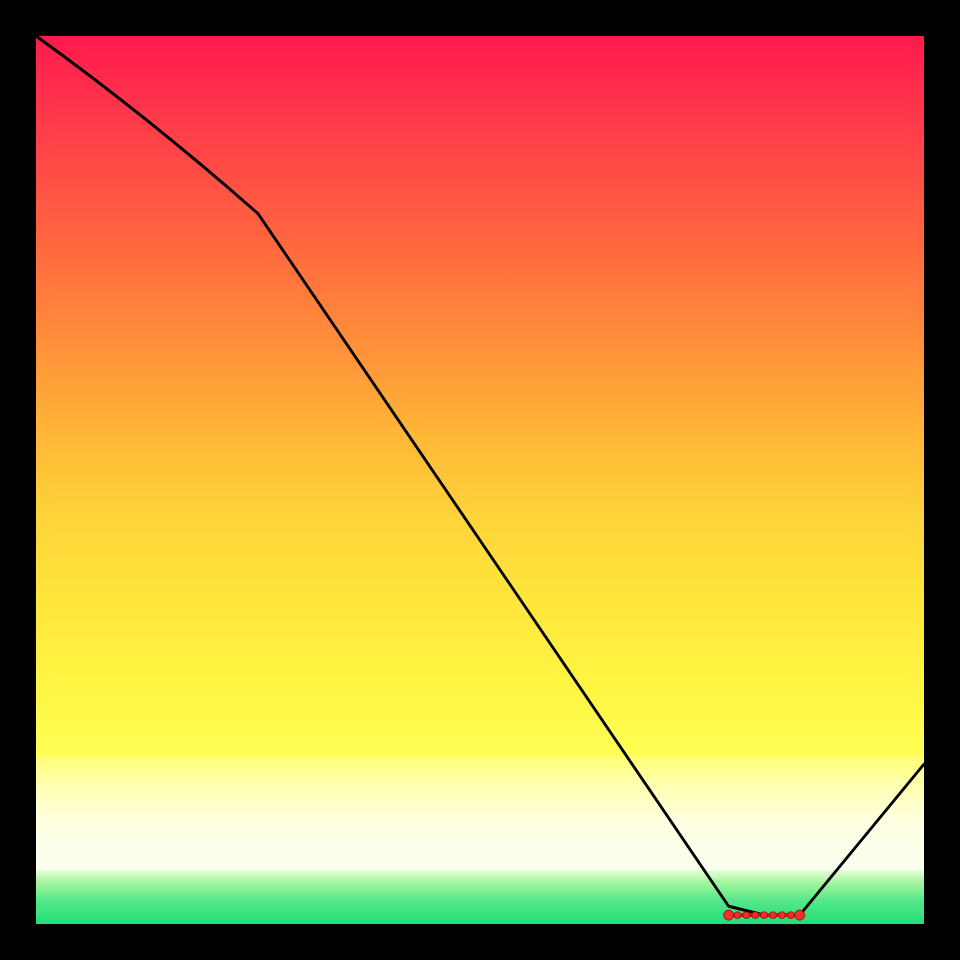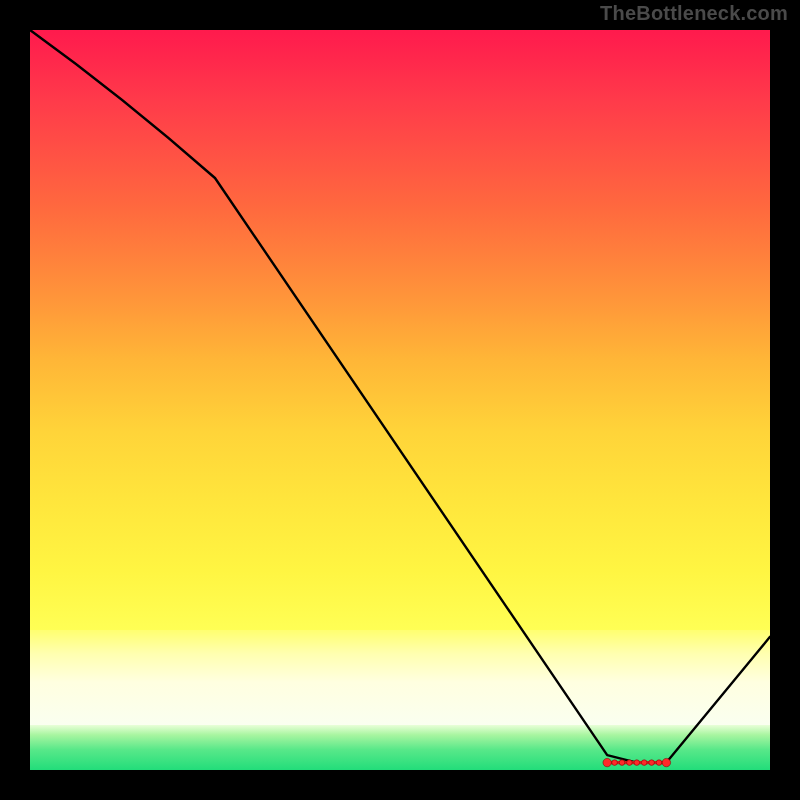--- a/index.html
+++ b/index.html
@@ -104,21 +104,20 @@
     fill: none;
     stroke: #d42020;
     stroke-width: 3.2;
     stroke-linecap: round;
   }
 </style>
 </head>
 <body>
 
 <div class="frame">
-  <div class="watermark">TheBottleneck.com</div>
 
   <div class="plot">
     <div class="gradient-main"></div>
     <div class="band-white"></div>
     <div class="band-green"></div>
 
     <svg class="curve" viewBox="0 0 740 740">
       <path class="line" d="M 0 0 Q 92.5 66.60000000000002 185 148 L 577.2 725.2 L 606.8 732.6 L 636.4 732.6 L 740 606.8"></path>
       <g class="dots">
           <path class="joined" d="M 577.2 732.6 L 636.4 732.6"></path>

